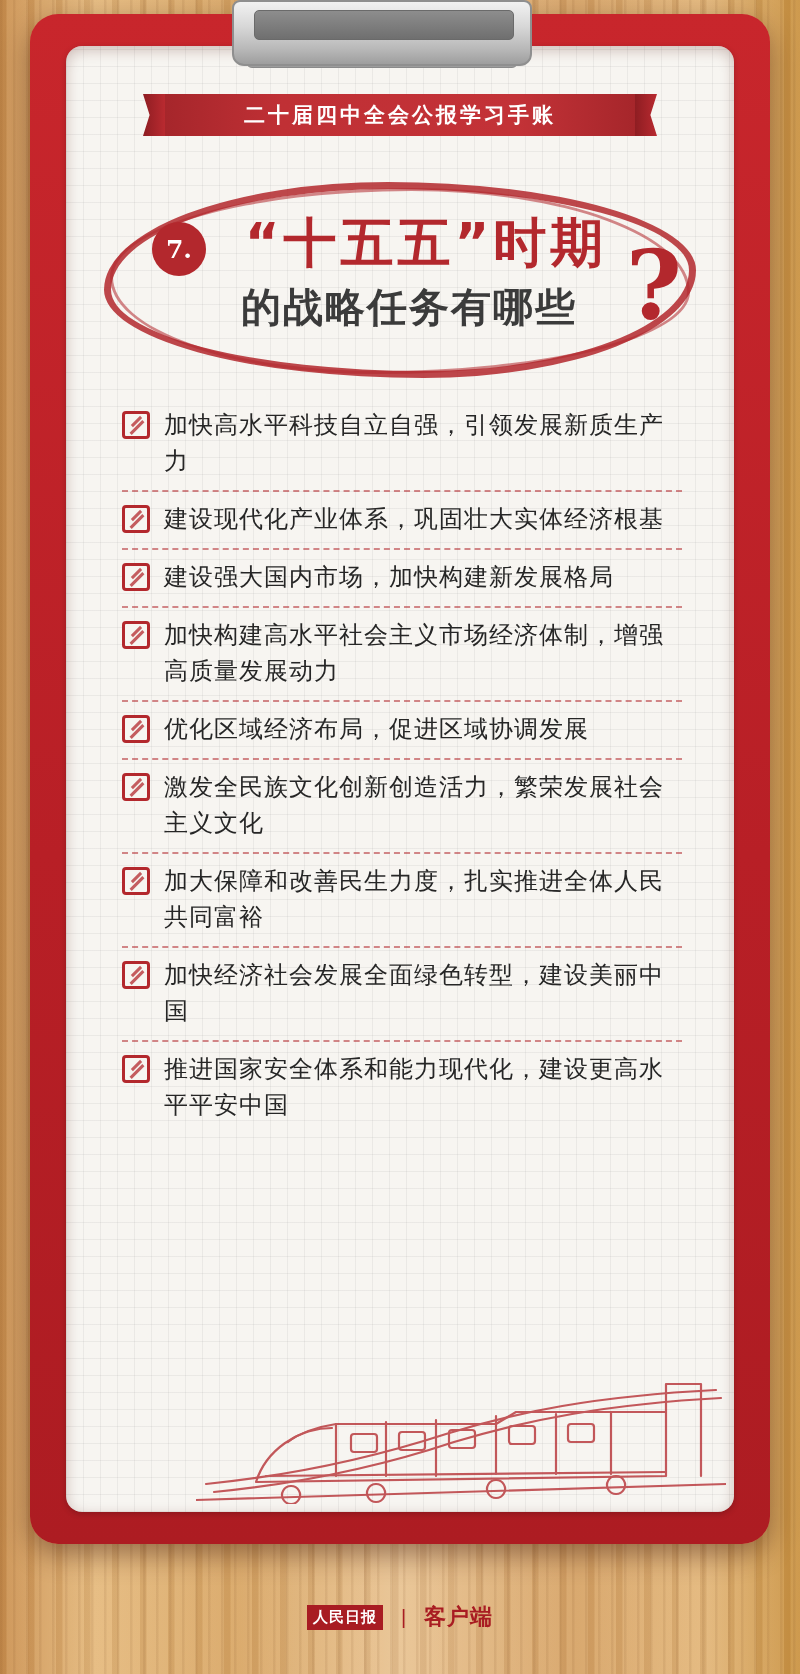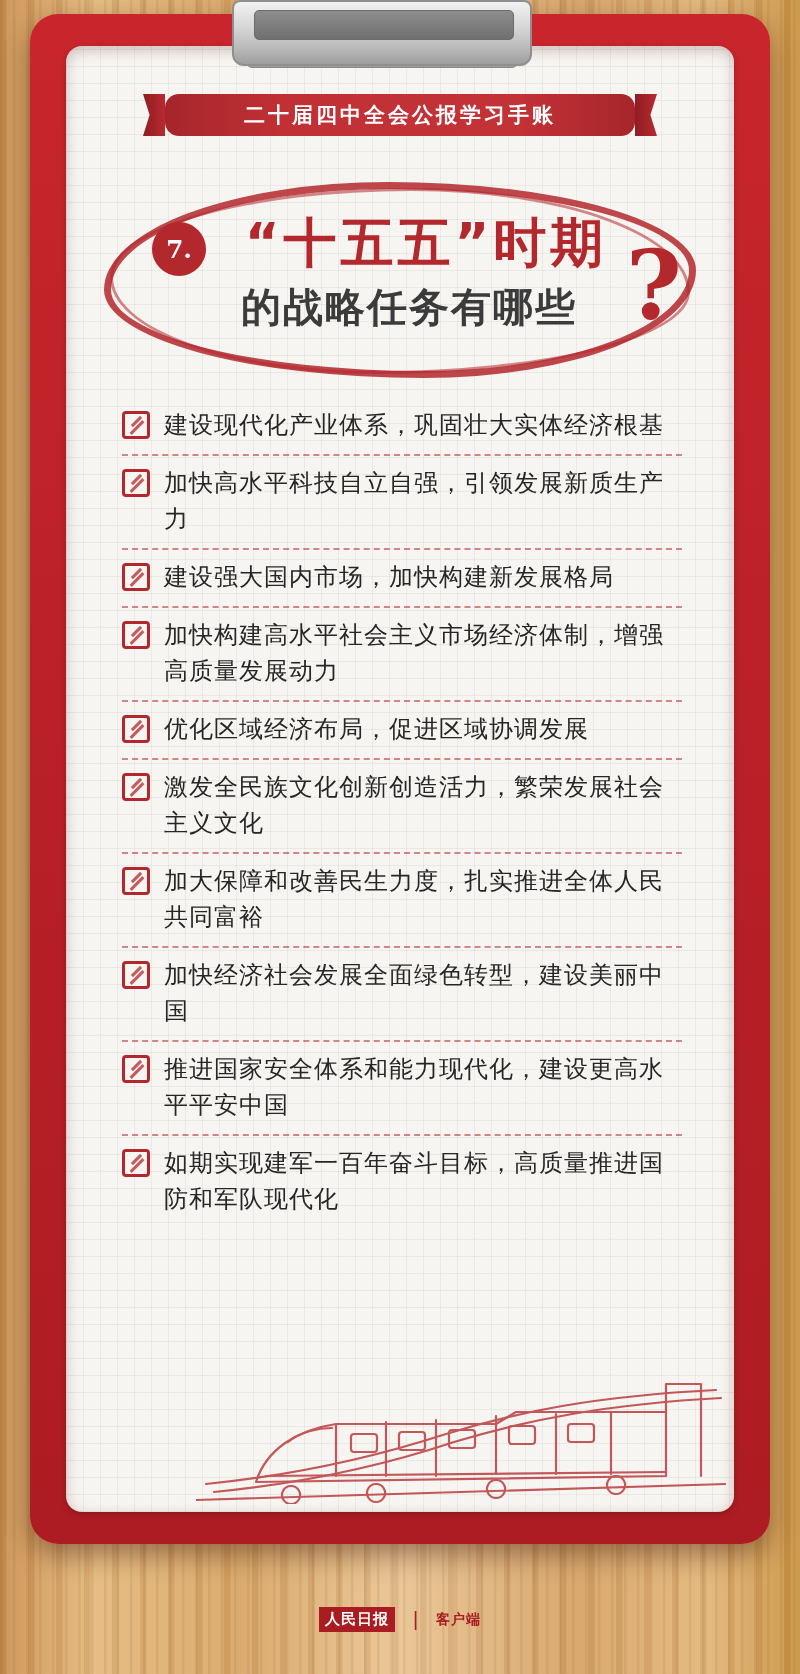--- a/index.html
+++ b/index.html
@@ -99,21 +99,20 @@
     position: absolute;
     left: 50%;
     top: 48px;
     transform: translateX(-50%);
     width: 470px;
     height: 42px;
     background: linear-gradient(90deg,#a6262b 0%, #c03035 25%, #c33237 75%, #a6262b 100%);
     display: flex;
     align-items: center;
     justify-content: center;
-    border-radius: 14px;
   }
   .banner::before, .banner::after {
     content: "";
     position: absolute;
     top: 0;
     width: 22px;
     height: 42px;
     background: linear-gradient(90deg,#8e1d22,#b92a30);
   }
   .banner::before { left: -22px; clip-path: polygon(0 0,100% 0,100% 100%,0 100%,30% 50%); }
@@ -276,21 +275,21 @@
     background: #a81c22;
     color: #fff;
     font-size: 15px;
     font-weight: bold;
     padding: 3px 6px;
     letter-spacing: 1px;
     font-family: "DejaVu Sans", sans-serif;
   }
   .footer-text {
     color: #a81c22;
-    font-size: 14px;
+    font-size: 22px;
     font-weight: bold;
     letter-spacing: 1px;
     font-family: "DejaVu Sans", sans-serif;
   }
   .footer-sep {
     color: #a81c22;
     font-size: 20px;
     margin: 0 2px;
   }
 </style>
@@ -317,28 +316,28 @@
     <div class="oval2"></div>
     <div class="num-badge">7.</div>
     <div class="title-main">“十五五”时期</div>
     <div class="title-sub">的战略任务有哪些</div>
     <div class="qmark">?</div>
   </div>
 
   <div class="list">
     <div class="item">
       <span class="check"></span>
+      <span class="item-text">加快高水平科技自立自强，引领发展新质生产力</span>
+    </div>
+    <div class="item">
+      <span class="check"></span>
       <span class="item-text">建设现代化产业体系，巩固壮大实体经济根基</span>
     </div>
     <div class="item">
       <span class="check"></span>
-      <span class="item-text">加快高水平科技自立自强，引领发展新质生产力</span>
-    </div>
-    <div class="item">
-      <span class="check"></span>
       <span class="item-text">建设强大国内市场，加快构建新发展格局</span>
     </div>
     <div class="item">
       <span class="check"></span>
       <span class="item-text">加快构建高水平社会主义市场经济体制，增强高质量发展动力</span>
     </div>
     <div class="item">
       <span class="check"></span>
       <span class="item-text">优化区域经济布局，促进区域协调发展</span>
     </div>
@@ -350,24 +349,20 @@
       <span class="check"></span>
       <span class="item-text">加大保障和改善民生力度，扎实推进全体人民共同富裕</span>
     </div>
     <div class="item">
       <span class="check"></span>
       <span class="item-text">加快经济社会发展全面绿色转型，建设美丽中国</span>
     </div>
     <div class="item">
       <span class="check"></span>
       <span class="item-text">推进国家安全体系和能力现代化，建设更高水平平安中国</span>
-    </div>
-    <div class="item">
-      <span class="check"></span>
-      <span class="item-text">如期实现建军一百年奋斗目标，高质量推进国防和军队现代化</span>
     </div>
   </div>
 
   <svg class="train" viewBox="0 0 530 140">
     <g fill="none" stroke="#b3282d" stroke-width="2.2" stroke-linecap="round" stroke-linejoin="round" opacity="0.9">
       <path d="M10 120 C 90 112, 170 96, 250 70 C 320 48, 400 32, 520 26"></path>
       <path d="M18 128 C 100 120, 180 104, 258 78 C 330 56, 412 40, 525 34"></path>
       <path d="M60 118 C 70 86, 100 66, 140 60 L 300 60 L 320 48 L 470 48 L 470 112 L 60 118 Z"></path>
       <path d="M470 48 L 470 20 M 470 20 L 505 20 M 505 20 L 505 112"></path>
       <path d="M140 60 L 140 112 M 190 58 L 190 112 M 240 56 L 240 112 M 300 52 L 300 110 M 360 50 L 360 110 M 415 49 L 415 110"></path>

